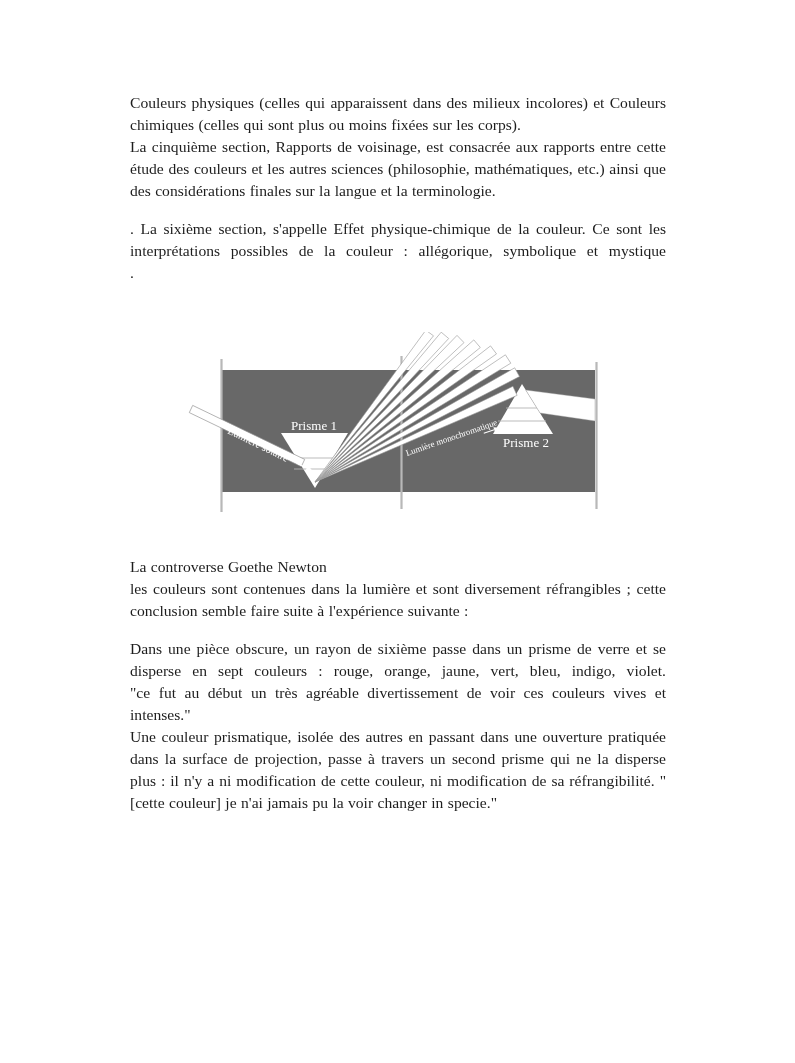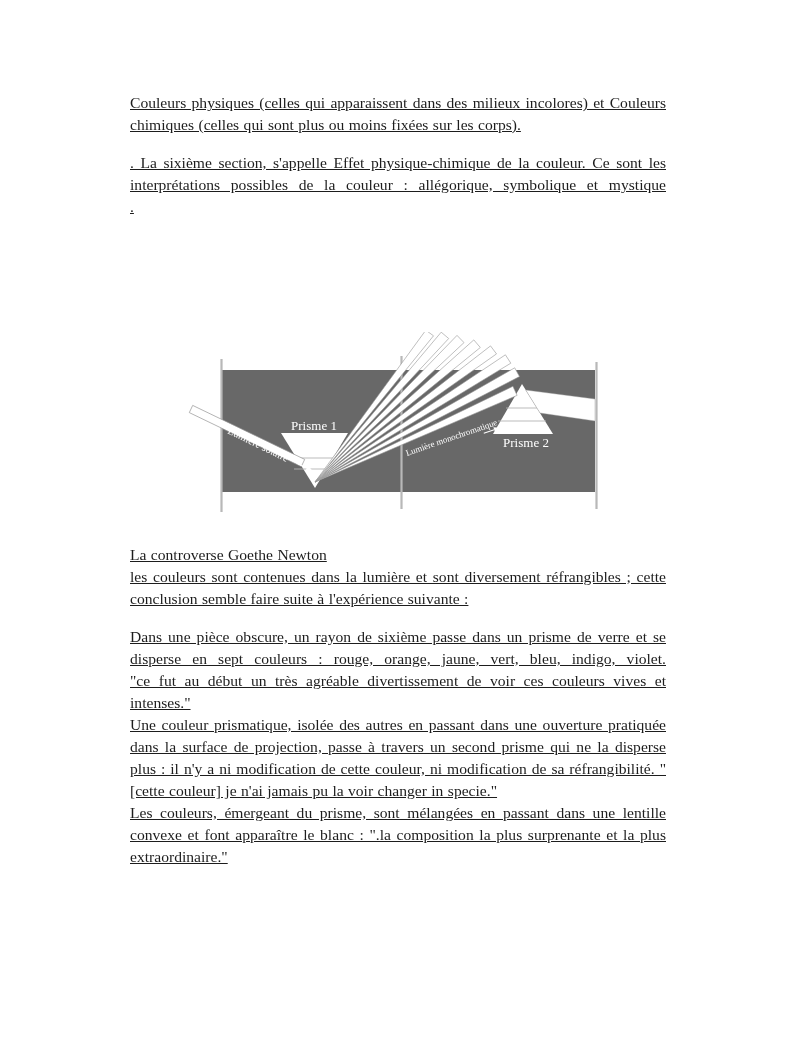--- a/index.html
+++ b/index.html
@@ -14,30 +14,29 @@
     background: #ffffff;
     font-family: "Liberation Serif", serif;
     overflow: hidden;
   }
   .textblock {
     position: absolute;
     left: 130px;
     width: 536px;
   }
   .block1 { top: 92px; }
-  .block2 { top: 544px; }
+  .block2 { top: 556px; }
   .textblock p {
     margin: 0;
     padding: 0;
     font-size: 15.6px;
     line-height: 22px;
     text-align: justify;
     color: #1d1d1d;
     word-spacing: 0.5px;
-    text-decoration: underline;
   }
   .textblock p.cont {
     text-align-last: justify;
     margin-top: 16px;
   }
   .figure {
     position: absolute;
     left: 181px;
     top: 332px;
     width: 445px;
@@ -58,20 +57,21 @@
     font-family: "Liberation Serif", serif;
   }
 </style>
 </head>
 <body>
 
 <div class="page">
 
   <div class="textblock block1">
     <p>Couleurs physiques (celles qui apparaissent dans des milieux incolores) et Couleurs chimiques (celles qui sont plus ou moins fixées sur les corps).</p>
+    <p>La cinquième section, Rapports de voisinage, est consacrée aux rapports entre cette étude des couleurs et les autres sciences (philosophie, mathématiques, etc.) ainsi que des considérations finales sur la langue et la terminologie.</p>
     <p class="cont">. La sixième section, s'appelle Effet physique-chimique de la couleur. Ce sont les interprétations possibles de la couleur : allégorique, symbolique et mystique</p>
     <p>.</p>
   </div>
 
   <div class="figure">
     <svg viewBox="0 0 445 190" width="445" height="190" xmlns="http://www.w3.org/2000/svg">
 
       <rect x="41" y="38" width="373" height="122" fill="#686868"></rect>
 
       <line x1="40.5" y1="27" x2="40.5" y2="180" stroke="#b8b8b8" stroke-width="2.2"></line>
@@ -116,17 +116,16 @@
       </g>
     </svg>
   </div>
 
   <div class="textblock block2">
     <p>La controverse Goethe Newton</p>
     <p>les couleurs sont contenues dans la lumière et sont diversement réfrangibles ; cette conclusion semble faire suite à l'expérience suivante :</p>
     <p class="cont">Dans une pièce obscure, un rayon de sixième passe dans un prisme de verre et se disperse en sept couleurs : rouge, orange, jaune, vert, bleu, indigo, violet.</p>
     <p>"ce fut au début un très agréable divertissement de voir ces couleurs vives et intenses."</p>
     <p>Une couleur prismatique, isolée des autres en passant dans une ouverture pratiquée dans la surface de projection, passe à travers un second prisme qui ne la disperse plus : il n'y a ni modification de cette couleur, ni modification de sa réfrangibilité. "[cette couleur] je n'ai jamais pu la voir changer in specie."</p>
-    <p>Les couleurs, émergeant du prisme, sont mélangées en passant dans une lentille convexe et font apparaître le blanc : ".la composition la plus surprenante et la plus extraordinaire."</p>
   </div>
 
 
 </div>
 
 </body></html>

